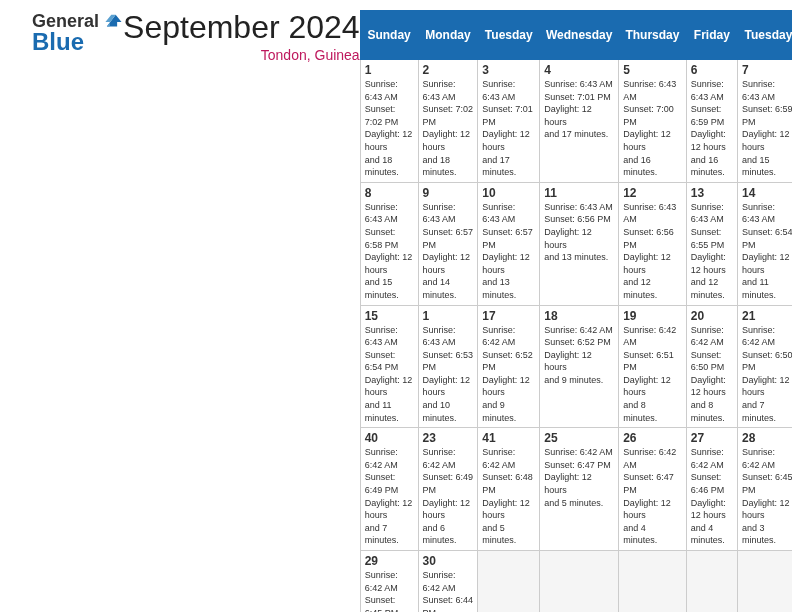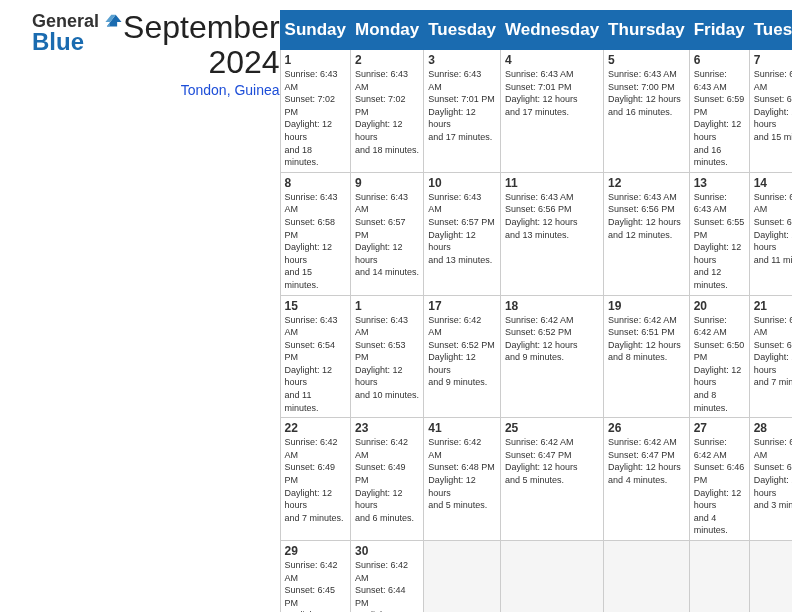--- a/index.html
+++ b/index.html
@@ -39,34 +39,34 @@
       text-align: right;
     }
     .month-title {
       font-size: 32px;
       font-weight: normal;
       color: #222;
       line-height: 1.1;
     }
     .location {
       font-size: 14px;
-      color: #1d4ed8;
+      color: #be185d;
       margin-top: 2px;
     }
     .calendar-table {
       width: 100%;
       border-collapse: collapse;
       flex: 1;
     }
     .calendar-table thead tr th {
       background-color: #1a6bb0;
       color: #fff;
-      font-size: 17px;
+      font-size: 12px;
       font-weight: bold;
-      padding: 9px 4px;
+      padding: 17px 4px;
       text-align: center;
       border: 1px solid #1a6bb0;
     }
     .calendar-table tbody tr td {
       border: 1px solid #ccc;
       vertical-align: top;
       padding: 3px 4px;
       font-size: 9.5px;
       color: #333;
       width: 113px;
@@ -272,21 +272,21 @@
           <td>
             <span class="day-num">21</span>
             <div class="day-info" style="white-space: pre-line;">Sunrise: 6:42 AM
 Sunset: 6:50 PM
 Daylight: 12 hours
 and 7 minutes.</div>
           </td>
         </tr>
         <tr>
           <td>
-            <span class="day-num">22</span>
+            <span class="day-num">40</span>
             <div class="day-info" style="white-space: pre-line;">Sunrise: 6:42 AM
 Sunset: 6:49 PM
 Daylight: 12 hours
 and 7 minutes.</div>
           </td>
           <td>
             <span class="day-num">23</span>
             <div class="day-info" style="white-space: pre-line;">Sunrise: 6:42 AM
 Sunset: 6:49 PM
 Daylight: 12 hours

